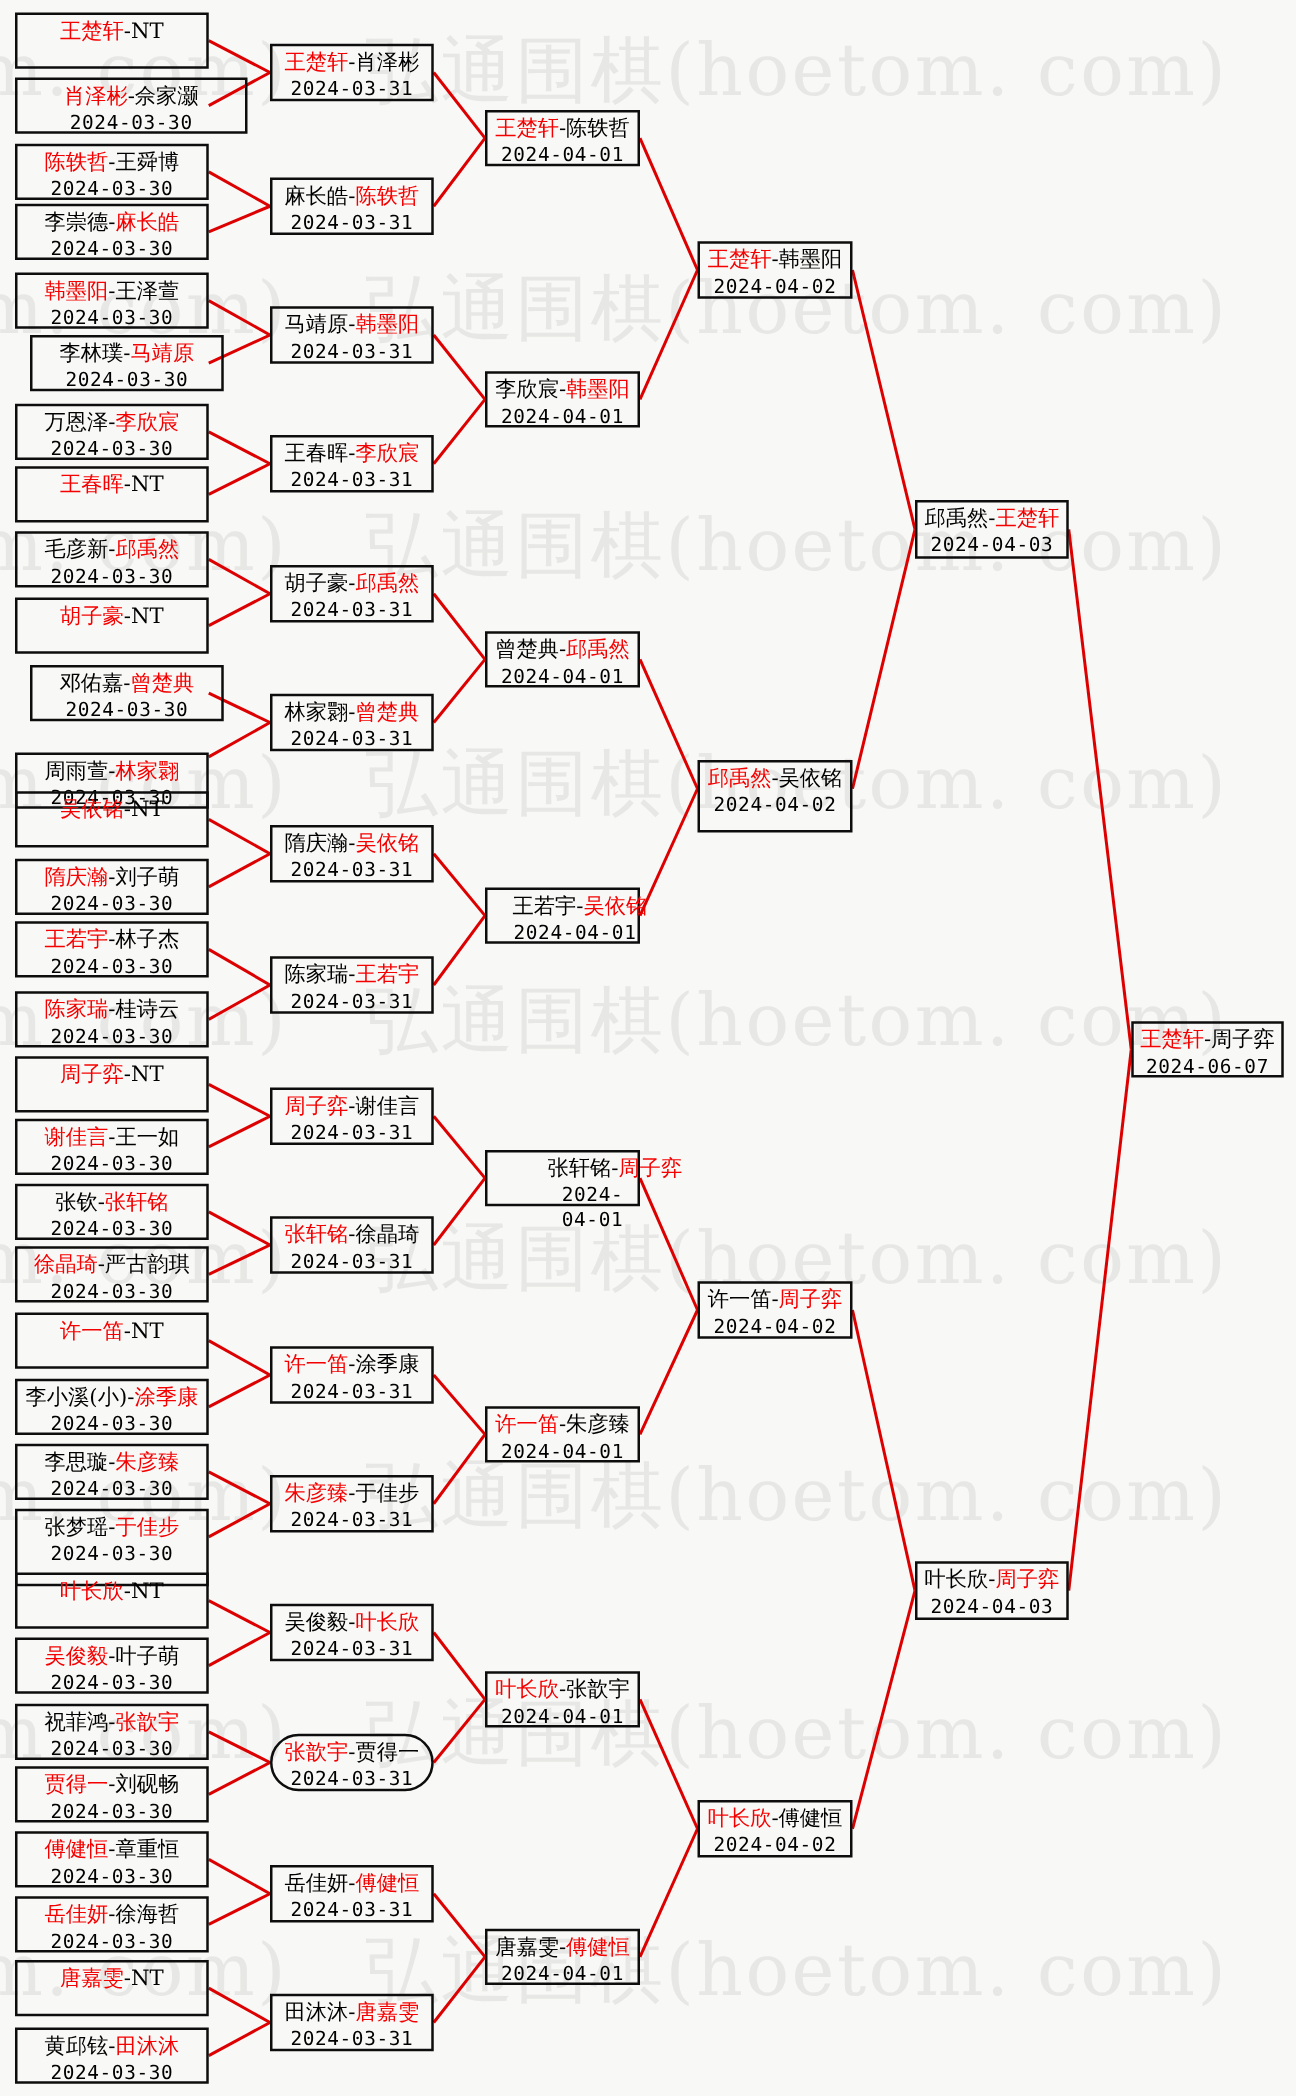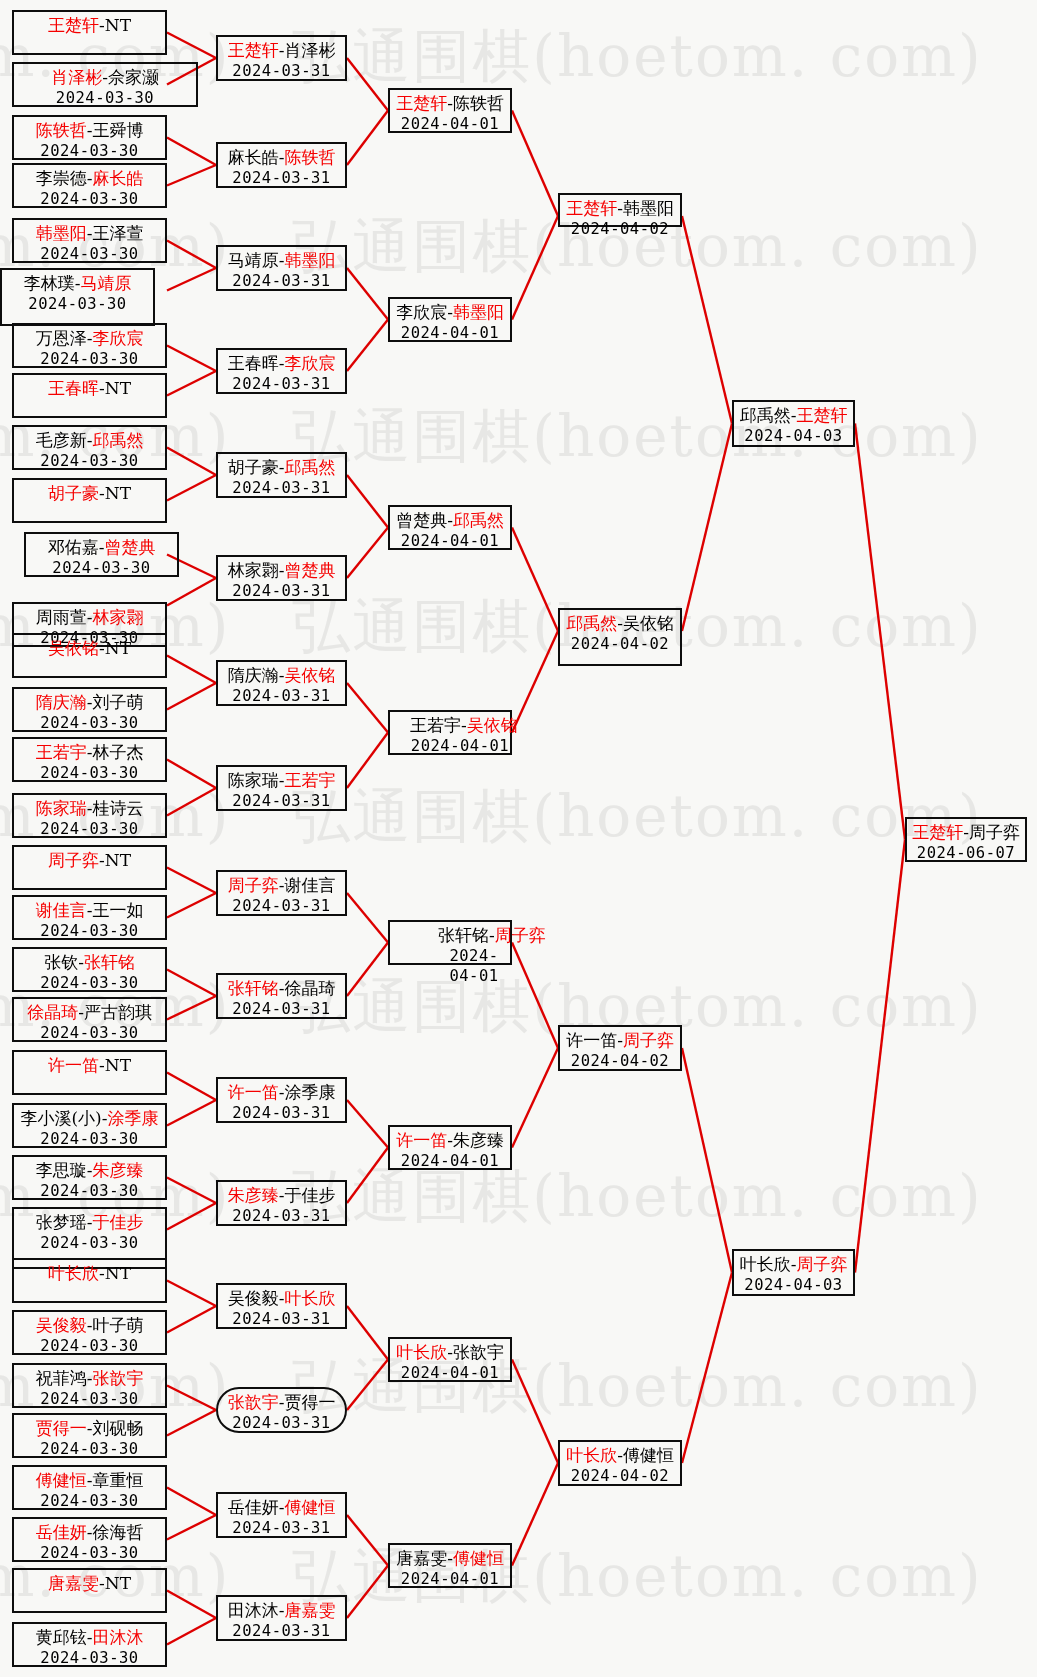--- a/index.html
+++ b/index.html
@@ -107,21 +107,21 @@
         <div class="date">2024-03-30</div>
       </div>
       <div class="box" style="left: 12px; top: 163px; width: 155px; height: 45px; border-color: rgb(13, 13, 13);">
         <div class="names"><span>李崇德</span><span>-</span><span class="win">麻长皓</span></div>
         <div class="date">2024-03-30</div>
       </div>
       <div class="box" style="left: 12px; top: 218px; width: 155px; height: 45px; border-color: rgb(13, 13, 13);">
         <div class="names"><span class="win">韩墨阳</span><span>-</span><span>王泽萱</span></div>
         <div class="date">2024-03-30</div>
       </div>
-      <div class="box" style="left: 0; top: 268px; width: 155px; height: 58px; border-color: rgb(13, 13, 13);">
+      <div class="box" style="left: 24px; top: 268px; width: 155px; height: 45px; border-color: rgb(13, 13, 13);">
         <div class="names"><span>李林璞</span><span>-</span><span class="win">马靖原</span></div>
         <div class="date">2024-03-30</div>
       </div>
       <div class="box" style="left: 12px; top: 323px; width: 155px; height: 45px; border-color: rgb(13, 13, 13);">
         <div class="names"><span>万恩泽</span><span>-</span><span class="win">李欣宸</span></div>
         <div class="date">2024-03-30</div>
       </div>
       <div class="box" style="left: 12px; top: 373px; width: 155px; height: 45px; border-color: rgb(13, 13, 13);">
         <div class="names"><span class="win">王春晖</span><span>-</span><span>NT</span></div>
         <div class="date"></div>
@@ -311,21 +311,21 @@
         <div class="date">2024-04-01</div>
       </div>
       <div class="box" style="left: 388px; top: 1337px; width: 124px; height: 45px; border-color: rgb(13, 13, 13);">
         <div class="names"><span class="win">叶长欣</span><span>-</span><span>张歆宇</span></div>
         <div class="date">2024-04-01</div>
       </div>
       <div class="box" style="left: 388px; top: 1543px; width: 124px; height: 45px; border-color: rgb(13, 13, 13);">
         <div class="names"><span>唐嘉雯</span><span>-</span><span class="win">傅健恒</span></div>
         <div class="date">2024-04-01</div>
       </div>
-      <div class="box" style="left: 558px; top: 193px; width: 124px; height: 34px; border-color: rgb(13, 13, 13);">
+      <div class="box" style="left: 558px; top: 193px; width: 124px; height: 46px; border-color: rgb(13, 13, 13);">
         <div class="names"><span class="win">王楚轩</span><span>-</span><span>韩墨阳</span></div>
         <div class="date">2024-04-02</div>
       </div>
       <div class="box" style="left: 558px; top: 608px; width: 124px; height: 58px; border-color: rgb(13, 13, 13);">
         <div class="names"><span class="win">邱禹然</span><span>-</span><span>吴依铭</span></div>
         <div class="date">2024-04-02</div>
       </div>
       <div class="box" style="left: 558px; top: 1025px; width: 124px; height: 46px; border-color: rgb(13, 13, 13);">
         <div class="names"><span>许一笛</span><span>-</span><span class="win">周子弈</span></div>
         <div class="date">2024-04-02</div>

